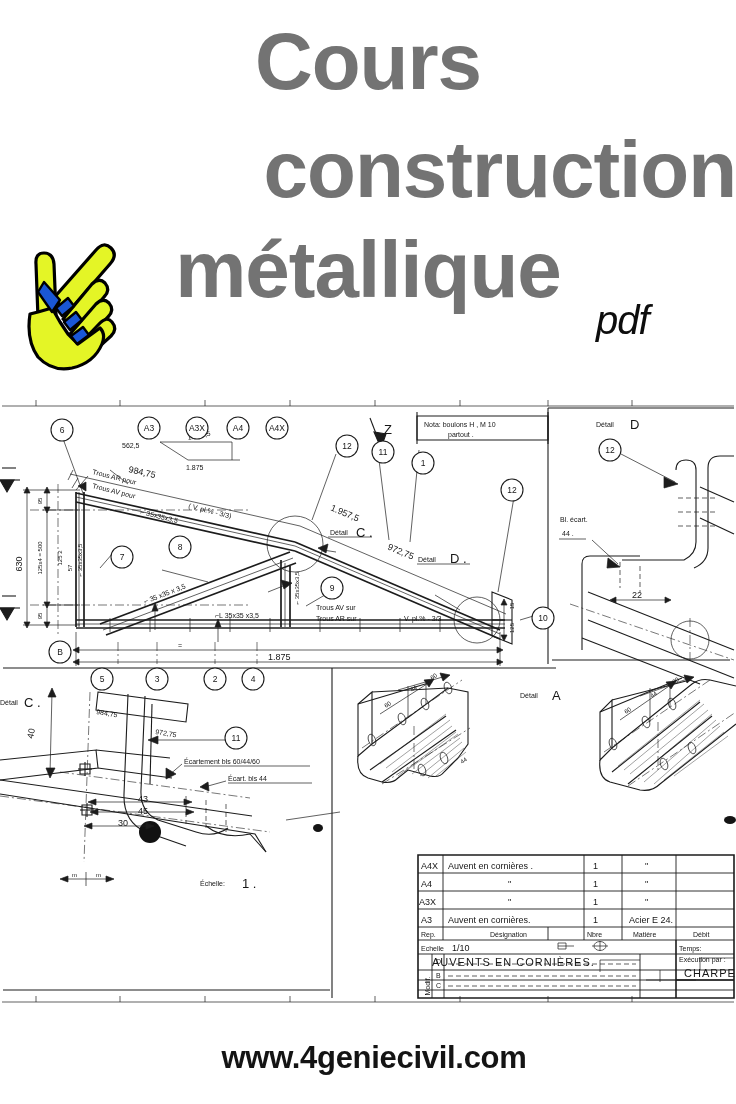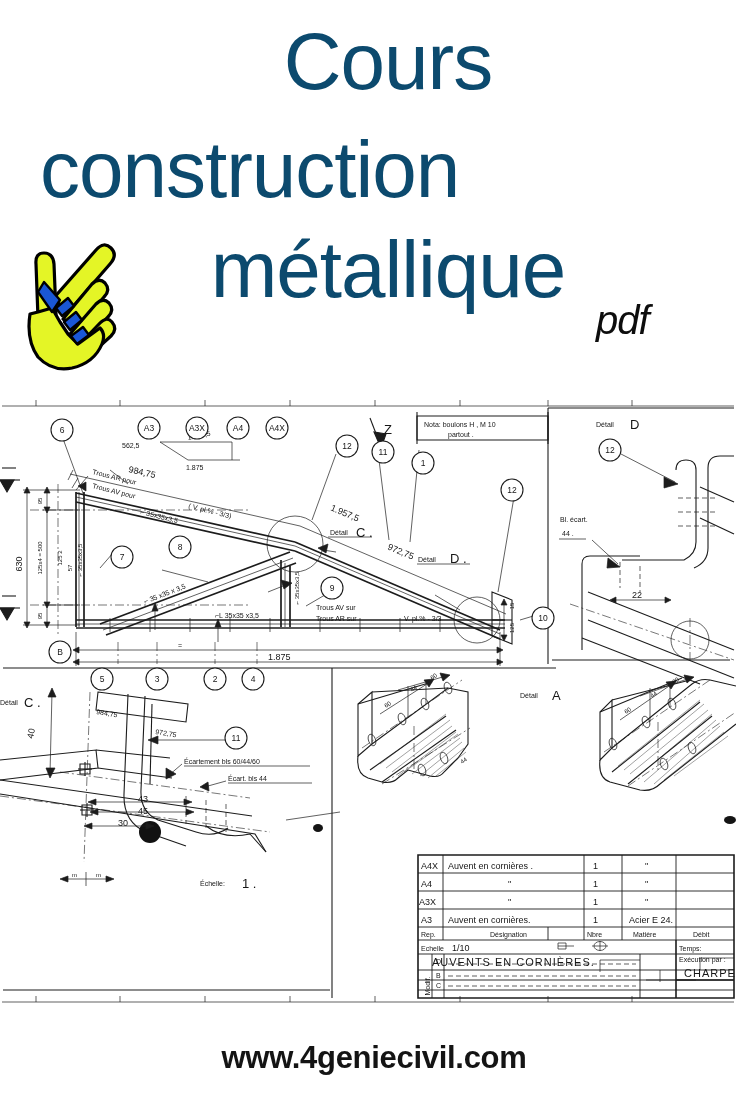--- a/index.html
+++ b/index.html
@@ -2,25 +2,25 @@
 <html><head>
 <meta charset="utf-8">
 <style>
   html,body{margin:0;padding:0;background:#ffffff;}
   body{width:736px;height:1104px;overflow:hidden;font-family:"Liberation Sans",sans-serif;}
   #root{position:relative;width:736px;height:1104px;background:#ffffff;}
 
   
   .title-zone{position:absolute;left:0;top:0;width:736px;height:392px;background:#fff;}
   .t-line{
-    position:absolute;color:#0c4a6e;font-family:"Liberation Sans",sans-serif;
-    font-weight:normal;letter-spacing:-1px;white-space:nowrap;line-height:1;padding-left:40px;
+    position:absolute;color:#737373;font-family:"Liberation Sans",sans-serif;
+    font-weight:bold;letter-spacing:-1px;white-space:nowrap;line-height:1;
   }
   #t-cours{left:0;right:0;top:22px;text-align:center;font-size:80px;}
-  #t-construction{left:0;right:0;top:130px;text-align:left;font-size:80px;}
+  #t-construction{left:0;right:0;top:130px;text-align:right;font-size:80px;}
   #t-metallique{left:0;right:0;top:230px;text-align:center;font-size:80px;}
   #t-pdf{
     position:absolute;left:596px;top:300px;color:#0d0d0d;font-size:40px;
     font-weight:normal;letter-spacing:-1px;line-height:1;
     font-family:"Liberation Sans",sans-serif;
     font-style:italic;
   }
   #hand-icon{position:absolute;left:8px;top:222px;width:118px;height:150px;}
 
   

